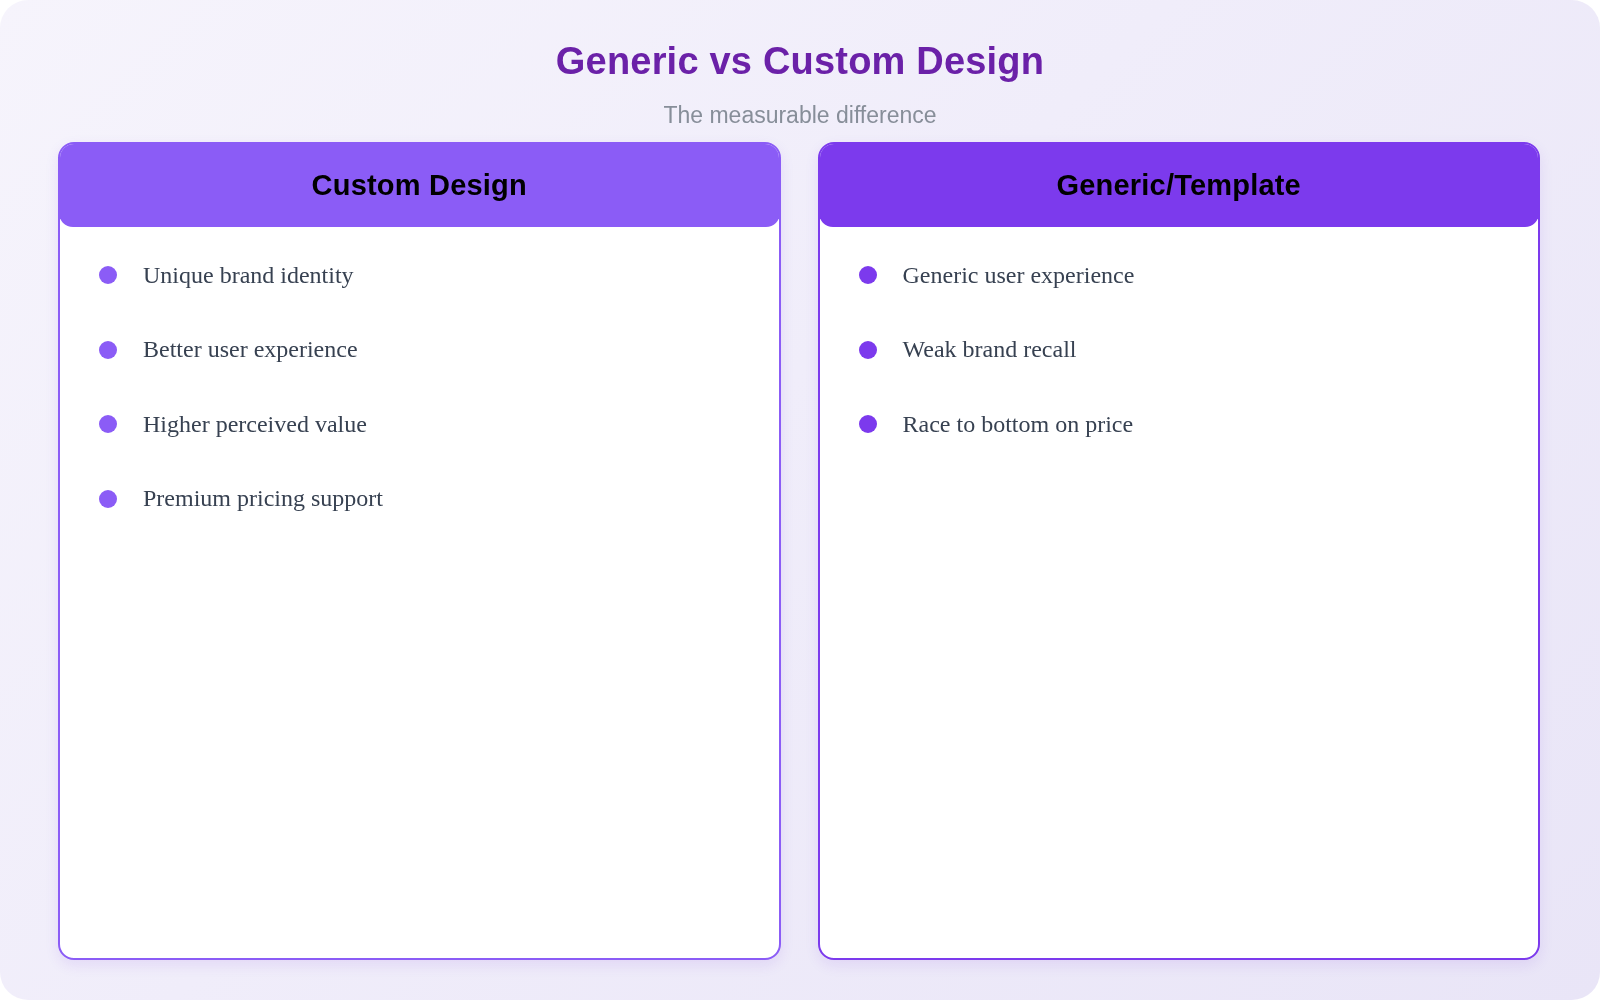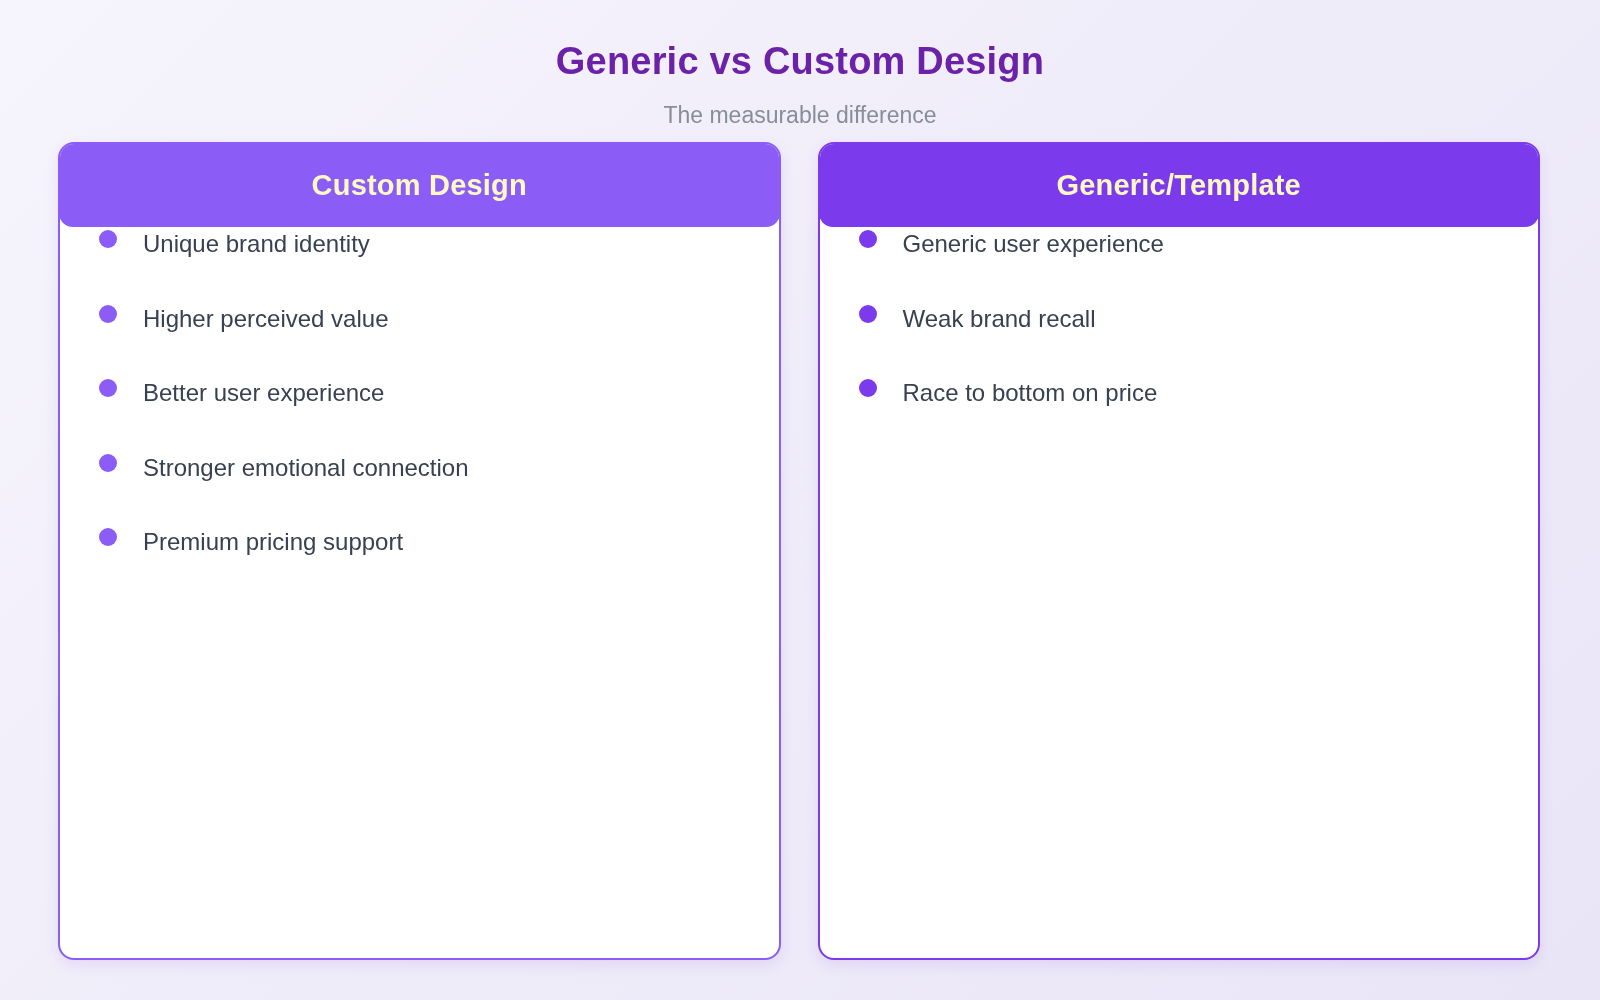--- a/index.html
+++ b/index.html
@@ -2,21 +2,21 @@
 <html><head>
 <meta charset="utf-8">
 <style>
   * { margin: 0; padding: 0; box-sizing: border-box; }
   html, body { width: 1600px; height: 1000px; background: #ffffff; font-family: "Liberation Sans", sans-serif; }
 
   .canvas {
     position: relative;
     width: 1600px;
     height: 1000px;
-    border-radius: 0;
+    border-radius: 28px;
     background: linear-gradient(135deg, #f6f4fc 0%, #f0edfa 45%, #e9e5f7 100%);
     overflow: hidden;
   }
 
   .page-title {
     position: absolute;
     top: 40px;
     left: 0;
     width: 100%;
     text-align: center;
@@ -53,40 +53,42 @@
     border: 2px solid #8b5cf6; 
     border-radius: 16px;
     overflow: hidden;
     box-shadow: 0 5px 14px rgba(109, 40, 217, 0.10);
     display: flex;
     flex-direction: column;
   }
 
   .card-header {
     height: 84px;
-    margin: -1px -1px 0 -1px;
+    margin: -1px -1px 8px -1px;
     border-radius: 14px 14px 14px 14px;
     background: #8b5cf6; 
     display: flex;
     align-items: center;
     justify-content: center;
-    color: #fef9c3;
+    color: #000000;
     font-size: 29px;
     font-weight: 700;
     letter-spacing: 0.2px;
   }
 
   .card-list {
     list-style: none;
     padding: 3px 20px 0 39px;
   }
 
   .card-list li {
     height: 74.5px;
     display: flex;
+    align-items: center;
+    font-family: Liberation Serif, serif;
   }
 
   .bullet {
     width: 18px;
     height: 18px;
     border-radius: 50%;
     background: #8b5cf6; 
     margin-right: 26px;
     flex: 0 0 auto;
   }
@@ -110,29 +112,25 @@
       <header class="card-header" data-bind-style="background:columns.0.accent" style="background: rgb(139, 92, 246);">
         <span data-bind="columns.0.header">Custom Design</span>
       </header>
       <ul class="card-list">
         <li>
           <span class="bullet" data-bind-style="background:columns.0.accent" style="background: rgb(139, 92, 246);"></span>
           <span class="item-label" data-bind="columns.0.items.0">Unique brand identity</span>
         </li>
         <li>
           <span class="bullet" data-bind-style="background:columns.0.accent" style="background: rgb(139, 92, 246);"></span>
-          <span class="item-label" data-bind="columns.0.items.1">Higher perceived value</span>
-        </li>
-        <li>
-          <span class="bullet" data-bind-style="background:columns.0.accent" style="background: rgb(139, 92, 246);"></span>
           <span class="item-label" data-bind="columns.0.items.2">Better user experience</span>
         </li>
         <li>
           <span class="bullet" data-bind-style="background:columns.0.accent" style="background: rgb(139, 92, 246);"></span>
-          <span class="item-label" data-bind="columns.0.items.3">Stronger emotional connection</span>
+          <span class="item-label" data-bind="columns.0.items.1">Higher perceived value</span>
         </li>
         <li>
           <span class="bullet" data-bind-style="background:columns.0.accent" style="background: rgb(139, 92, 246);"></span>
           <span class="item-label" data-bind="columns.0.items.4">Premium pricing support</span>
         </li>
       </ul>
     </section>
 
     <section class="card" data-bind-style="border-color:columns.1.accent" style="border-color: rgb(124, 58, 237);">
       <header class="card-header" data-bind-style="background:columns.1.accent" style="background: rgb(124, 58, 237);">

